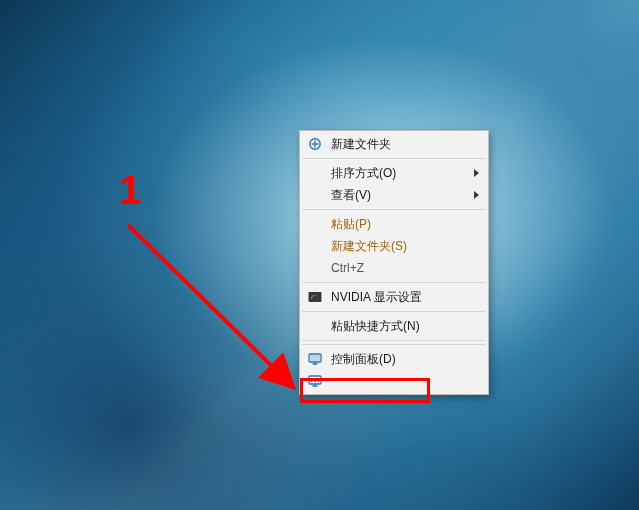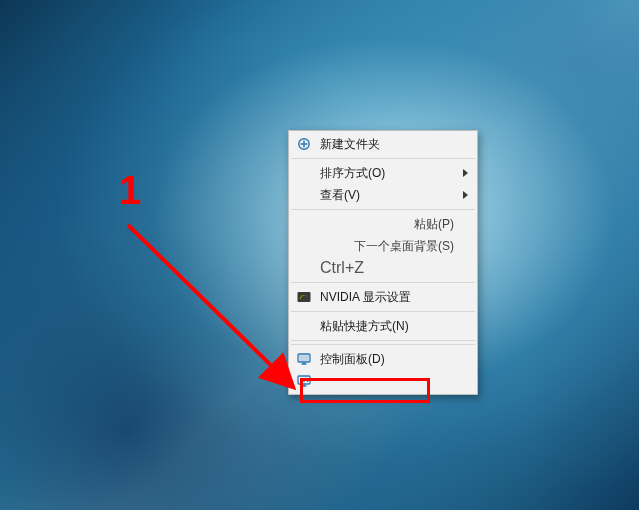--- a/index.html
+++ b/index.html
@@ -9,40 +9,40 @@
       width: 639px;
       height: 510px;
       background:
         radial-gradient(ellipse 420px 320px at 60% 42%, rgba(230,250,255,0.9) 0%, rgba(180,225,240,0.55) 24%, rgba(60,140,180,0.25) 55%, rgba(10,50,90,0) 78%),
         radial-gradient(circle at 20% 84%, rgba(15,55,95,0.85), rgba(15,55,95,0) 60%),
         radial-gradient(circle at 90% 12%, rgba(50,120,165,0.8), rgba(50,120,165,0) 58%),
         linear-gradient(135deg, #0d3655 0%, #1e6a96 22%, #3c9cc2 42%, #79c6dd 55%, #2d7fa8 74%, #0e3a5e 100%);
     }
     .context-menu {
       position: absolute;
-      left: 288px; top: 130px;
+      left: 299px; top: 130px;
       width: 190px;
       background: #f2f2f2;
       border: 1px solid #bdbdbd;
       box-shadow: 2px 3px 8px rgba(0,0,0,0.35);
       padding: 2px 1px;
       font-size: 12px;
       color: #1a1a1a;
     }
     .menu-item {
       display: flex;
       align-items: center;
       height: 22px;
       padding: 0 22px 0 30px;
       position: relative;
       white-space: nowrap;
     }
-    .menu-item.disabled { color: #404040; text-align: right; }
+    .menu-item.disabled { color: #a16207; }
     .menu-item .label { flex: 1; }
-    .menu-item .shortcut { color: #555; font-size: 16px; }
+    .menu-item .shortcut { color: #555; font-size: 12px; }
     .menu-item .chev {
       position: absolute; right: 8px; top: 50%; transform: translateY(-50%);
       width: 0; height: 0;
       border-top: 4px solid transparent;
       border-bottom: 4px solid transparent;
       border-left: 5px solid #3a3a3a;
     }
     .menu-sep { height: 1px; background: #d6d6d6; margin: 3px 1px; }
     .menu-icon {
       position: absolute; left: 6px; top: 50%; transform: translateY(-50%);
@@ -91,21 +91,21 @@
       <span class="label">查看(V)</span>
       <span class="chev"></span>
     </div>
 
     <div class="menu-sep"></div>
 
     <div class="menu-item disabled">
       <span class="label">粘贴(P)</span>
     </div>
     <div class="menu-item disabled">
-      <span class="label">下一个桌面背景(S)</span>
+      <span class="label">新建文件夹(S)</span>
     </div>
     <div class="menu-item">
       <span class="shortcut">Ctrl+Z</span>
     </div>
 
     <div class="menu-sep"></div>
 
     <div class="menu-item">
       <span class="menu-icon">
         <svg width="16" height="16" viewBox="0 0 16 16">

